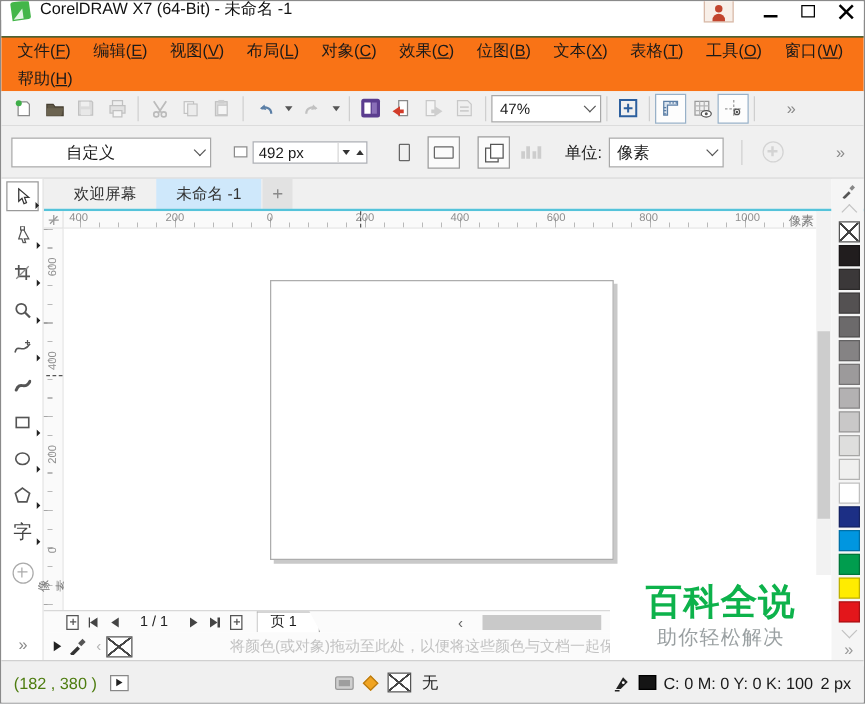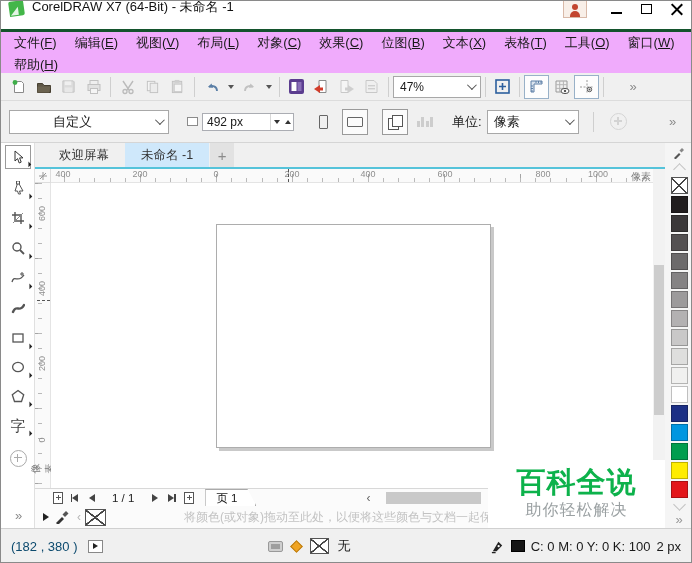--- a/index.html
+++ b/index.html
@@ -26,22 +26,22 @@
     border-radius: 5px 5px 0 0; background: #c2452e; }
   .win-btn { width: 30px; height: 26px; display: flex; align-items: center; justify-content: center; }
   .glyph-min { width: 11px; height: 2px; background: #000; margin-top: 8px; }
   .glyph-max { width: 11px; height: 10px; border: 1.5px solid #000; }
   .glyph-close { position: relative; width: 13px; height: 13px; }
   .glyph-close::before, .glyph-close::after { content: ""; position: absolute; left: 6px; top: 0;
     width: 1.7px; height: 15px; background: #000; }
   .glyph-close::before { transform: rotate(45deg); }
   .glyph-close::after  { transform: rotate(-45deg); }
   
-  .menubar { position: absolute; left: 0; top: 28px; width: 100%; height: 44px; background: #f0abfc;
-    border-top: 3px solid #14532d; }
+  .menubar { position: absolute; left: 0; top: 28px; width: 100%; height: 44px; background: #f97316;
+    border-top: 1px solid #14532d; }
   .menurow { display: flex; height: 22px; align-items: center; padding-left: 4px; }
   .menu-item { padding: 0 9px; line-height: 22px; white-space: nowrap; cursor: default; }
   
   .toolbar { position: absolute; left: 0; top: 72px; width: 100%; height: 28px; background: #f0f0f0;
     border-bottom: 1px solid #dcdcdc; display: flex; align-items: center; padding-left: 5px; }
   .tbtn { width: 25px; height: 24px; display: flex; align-items: center; justify-content: center; flex: 0 0 auto; }
   .tbtn.small { width: 13px; }
   .tbtn.disabled { opacity: .38; filter: grayscale(1); }
   .tbtn.pressed { border: 1px solid #98b1c8; background: #fdfdfd; }
   .tsep { width: 1px; height: 20px; background: #cfcfcf; margin: 0 4px; flex: 0 0 auto; }
@@ -157,21 +157,21 @@
   .docpal { position: absolute; left: 34px; top: 505px; width: 630px; height: 22px; background: #fbfbfb;
     display: flex; align-items: center; }
   .docpal .fly-r { width: 0; height: 0; border-top: 4px solid transparent; border-bottom: 4px solid transparent;
     border-left: 6px solid #222; margin-left: 8px; }
   .docpal .lt { color: #b5b5b5; margin: 0 4px 0 8px; font-size: 12px; }
   .docpal-swatch { width: 21px; height: 17px; }
   .docpal-hint { color: #c2c2c2; font-size: 12px; margin-left: 78px; white-space: nowrap; overflow: hidden; }
   
   .statusbar { position: absolute; left: 0; top: 527px; width: 100%; height: 35px; background: #f0f0f0;
     border-top: 1px solid #d0d0d0; display: flex; align-items: center; font-size: 13px; }
-  .coords { margin-left: 10px; color: #0c4a6e; }
+  .coords { margin-left: 10px; color: #4d7c0f; }
   .play-box { width: 15px; height: 13px; border: 1px solid #888; background: #fff; display: flex;
     align-items: center; justify-content: center; margin-left: 10px; }
   .play-box i { width: 0; height: 0; border-top: 3.5px solid transparent; border-bottom: 3.5px solid transparent; border-left: 5px solid #222; }
   .monitor-ic { width: 15px; height: 11px; border: 1px solid #999; background: #cfcfcf; border-radius: 2px; position: relative; }
   .monitor-ic::after { content: ""; position: absolute; left: 2px; top: 2px; right: 2px; bottom: 2px; background: #9e9e9e; }
   .fill-ic { width: 9px; height: 9px; background: #f0a422; border: 1px solid #b97b12; transform: rotate(45deg); }
   .status-none-swatch { width: 19px; height: 16px; }
   .black-swatch { width: 14px; height: 12px; background: #151515; border: 1px solid #000; }
   .status-center { display: flex; align-items: center; gap: 9px; margin-left: 165px; }
   .status-right { display: flex; align-items: center; gap: 6px; margin-left: auto; margin-right: 10px; }
@@ -501,21 +501,21 @@
       </svg>
   </div>
 
   <div class="hruler">
     <span class="rlabel" style="left:12px">400</span>
     <span class="rlabel" style="left:89px">200</span>
     <span class="rlabel" style="left:165px">0</span>
     <span class="rlabel" style="left:241px">200</span>
     <span class="rlabel" style="left:317px">400</span>
     <span class="rlabel" style="left:394px">600</span>
-    <span class="rlabel" style="left:492px">800</span>
+    <span class="rlabel" style="left:468px">800</span>
     <span class="rlabel" style="left:547px">1000</span>
     <span class="runit">像素</span>
     <span class="hcursor"></span>
   </div>
 
   <div class="vruler">
     <span class="rlabel" style="top:27px">600</span>
     <span class="rlabel" style="top:102px">400</span>
     <span class="rlabel" style="top:177px">200</span>
     <span class="rlabel" style="top:252px">0</span>

